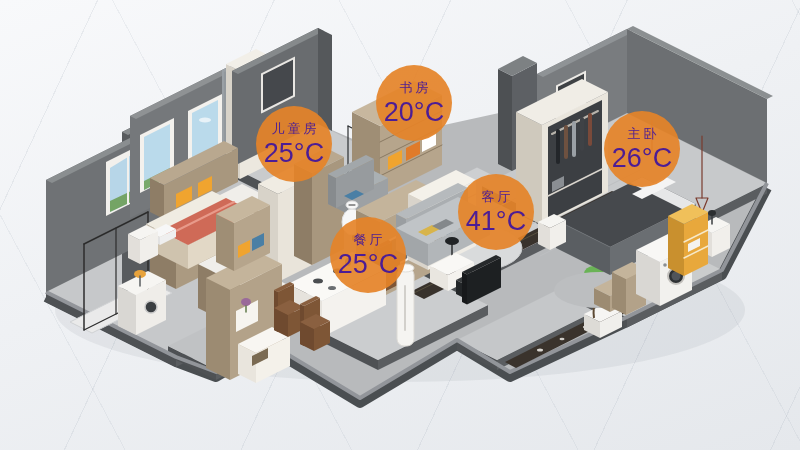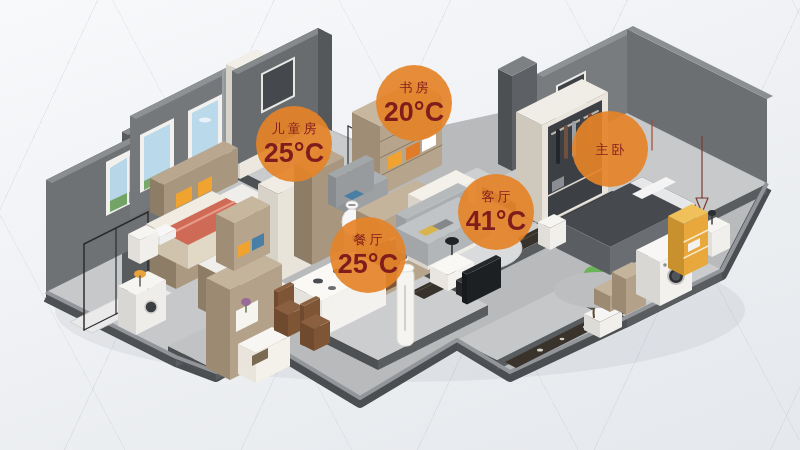--- a/index.html
+++ b/index.html
@@ -7,26 +7,26 @@
     position:relative;width:800px;height:450px;overflow:hidden;
     font-family:"Liberation Sans",sans-serif;
     background:
       repeating-linear-gradient(115deg, transparent 0 88px, rgba(150,162,176,.16) 88px 89px, transparent 89px 160px),
       repeating-linear-gradient(62deg, transparent 0 110px, rgba(150,162,176,.13) 110px 111px, transparent 111px 200px),
       linear-gradient(160deg,#f8f9fb 0%,#eff1f4 45%,#e5e8ec 100%);
   }
   #scene{position:absolute;left:0;top:0;}
   .badge{
     position:absolute;width:76px;height:76px;border-radius:50%;
-    background:rgba(229,131,40,.92);color:#7f1d1d;
+    background:rgba(229,131,40,.92);color:#4c1d95;
     display:flex;flex-direction:column;align-items:center;justify-content:center;
     text-align:center;user-select:none;
   }
   .badge .room{font-size:13px;letter-spacing:3px;text-indent:3px;line-height:1;}
-  .badge .temp{font-size:27px;line-height:1;margin-top:5px;font-weight:700;}
+  .badge .temp{font-size:27px;line-height:1;margin-top:5px;font-weight:400;}
 </style>
 </head>
 <body>
 
 <div class="stage">
 
   <svg id="scene" width="800" height="450" viewBox="0 0 800 450">
       <ellipse cx="400" cy="310" rx="345" ry="72" fill="rgba(130,140,152,0.12)"></ellipse>
       <polygon points="46,292 130,218 232,167 318,124 362,143 499,113 593,86 748,163 767,183 722,270 627,317 510,372 457,340 360,398 267,342 216,372 176,357" fill="#b8babc"></polygon>
       <path d="M46,297 L176,362 L216,377 L267,347 L360,403 L457,345 L510,377 L627,322 L722,275 L767,188" fill="none" stroke="#4a4e51" stroke-width="10" stroke-linejoin="round"></path>
@@ -317,16 +317,17 @@
     <div class="temp">20°C</div>
   </div>
   <div class="badge" style="left:458px;top:174px">
     <div class="room">客厅</div>
     <div class="temp">41°C</div>
   </div>
   <div class="badge" style="left:330px;top:217px">
     <div class="room">餐厅</div>
     <div class="temp">25°C</div>
   </div>
-  <div class="badge" style="left:572px;top:111px">
+  <div class="badge" style="left:604px;top:111px">
     <div class="room">主卧</div>
+    <div class="temp">26°C</div>
   </div>
 </div>
 
 </body></html>

